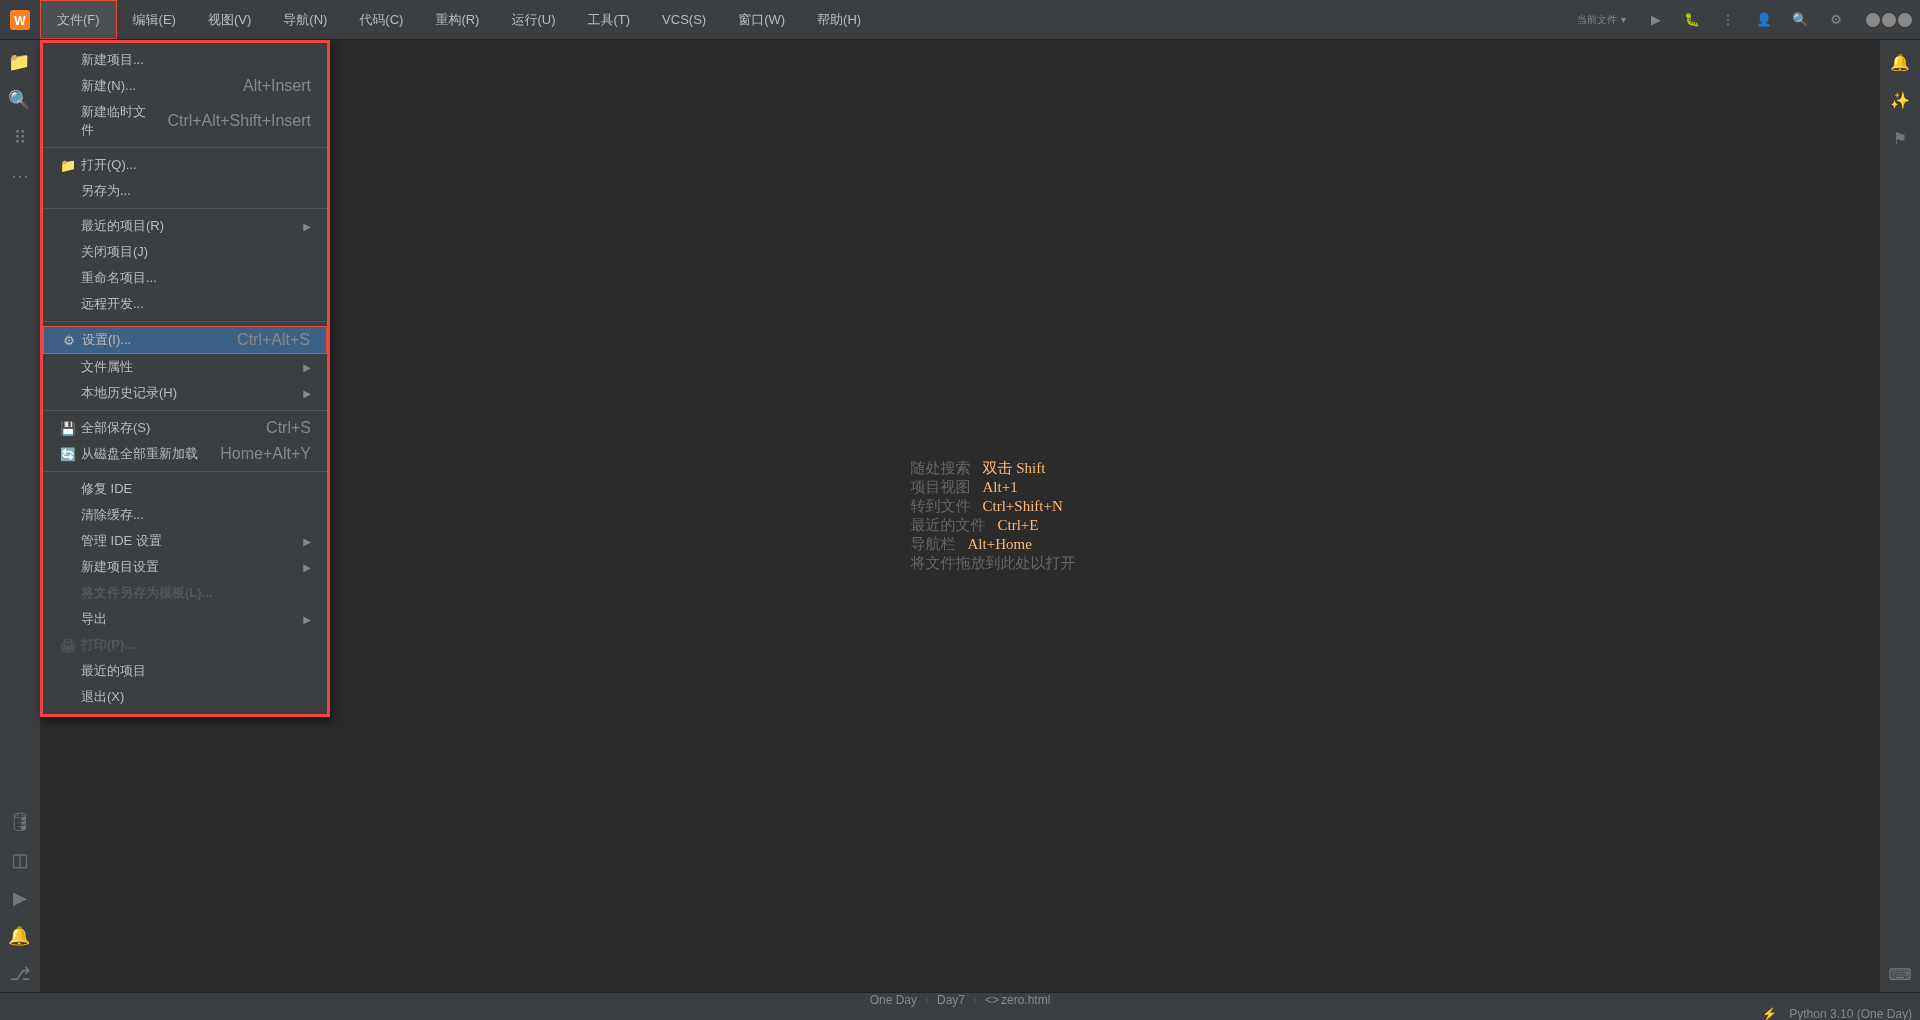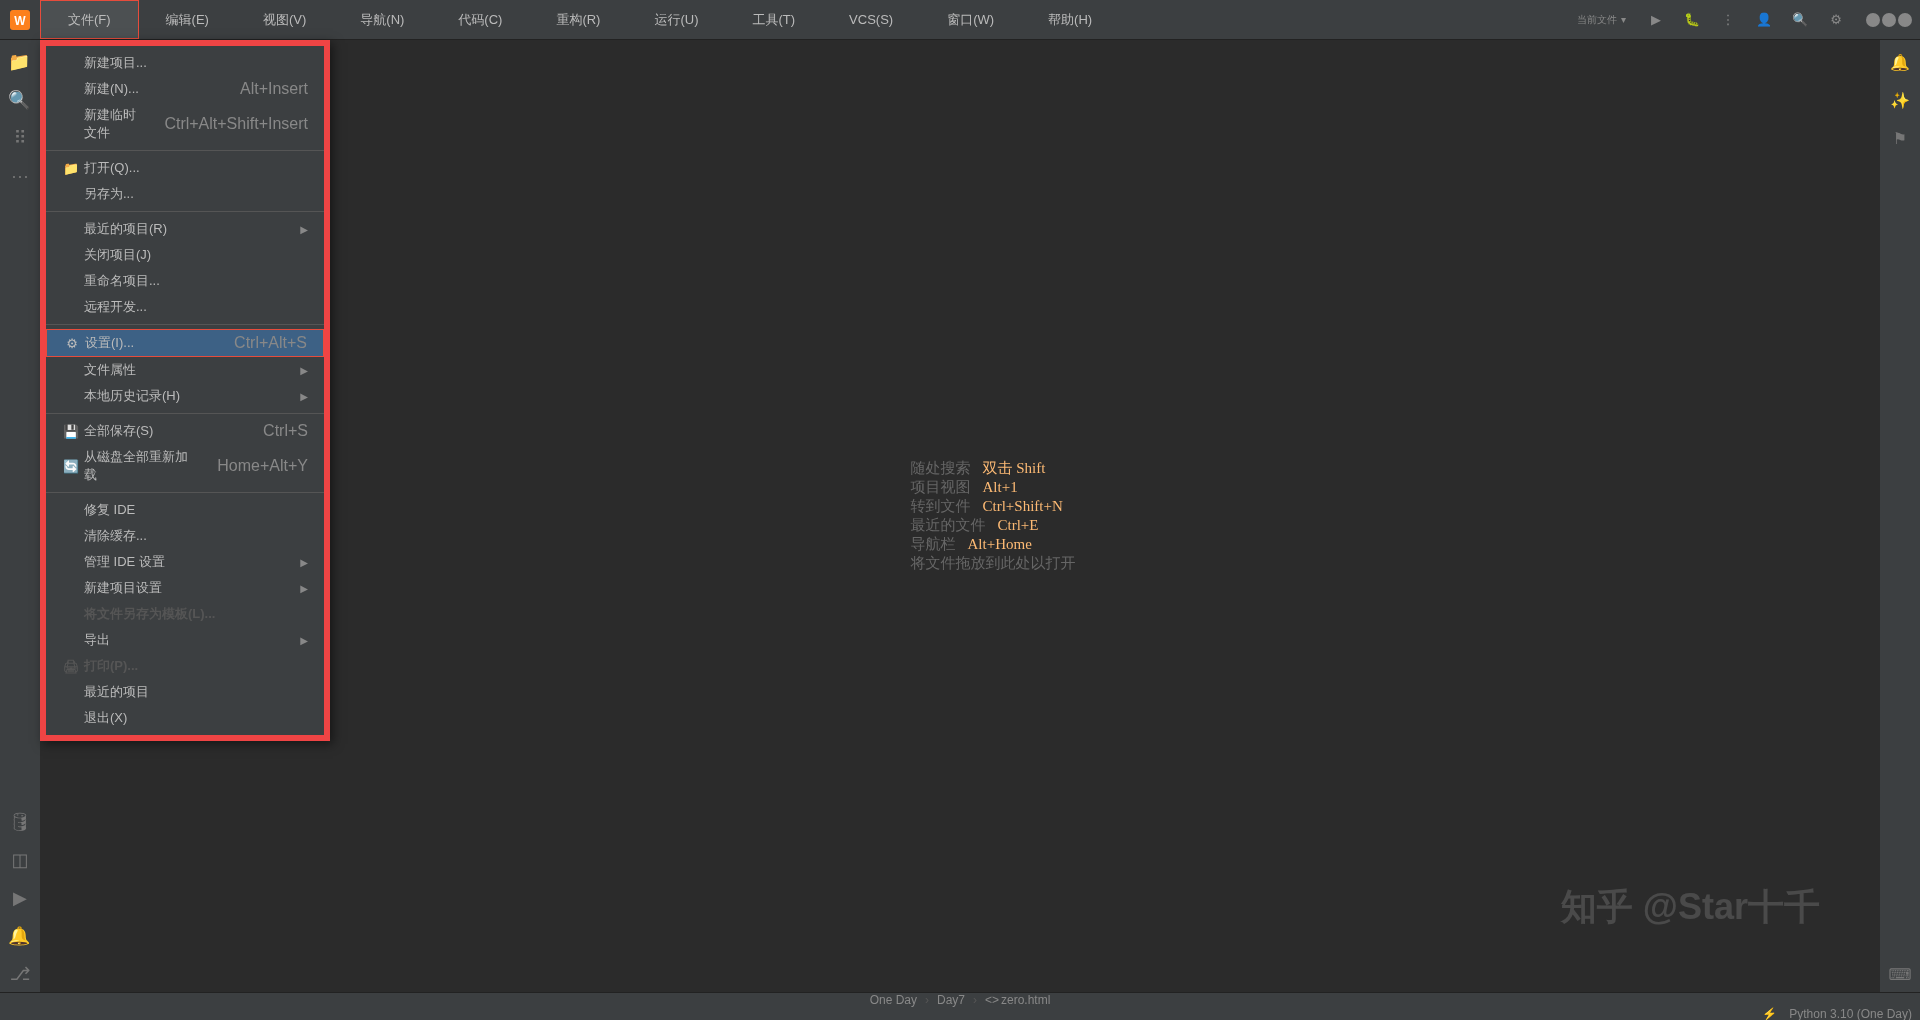--- a/index.html
+++ b/index.html
@@ -40,21 +40,21 @@
     }
 
     #menu-bar {
       display: flex;
       align-items: center;
       height: 100%;
       flex: 1;
     }
 
     .menu-item {
-      padding: 0 27px;
+      padding: 0 16px;
       height: 100%;
       display: flex;
       align-items: center;
       cursor: pointer;
       font-size: 13px;
       color: #bbbbbb;
       position: relative;
     }
 
     .menu-item.active {
@@ -248,21 +248,21 @@
       cursor: pointer;
     }
 
     
     #file-menu-dropdown {
       position: absolute;
       top: 40px;
       left: 40px;
       width: 290px;
       background: #3c3f41;
-      border: 6px solid #ef4444;
+      border: 3px solid #ef4444;
       box-shadow: 3px 3px 10px rgba(0,0,0,0.5);
       z-index: 200;
       padding: 4px 0;
     }
 
     .menu-separator {
       height: 1px;
       background: #555;
       margin: 4px 0;
     }
@@ -419,21 +419,20 @@
       </div>
       <div class="hint-row">
         <span class="hint-label">导航栏</span>
         <span class="hint-shortcut">Alt+Home</span>
       </div>
       <div class="hint-row">
         <span class="hint-label">将文件拖放到此处以打开</span>
       </div>
     </div>
 
-    <div id="watermark">知乎 @Star十千</div>
   </div>
 
   <div id="right-sidebar">
     <div class="right-sidebar-icon">🔔</div>
     <div class="right-sidebar-icon">✨</div>
     <div class="right-sidebar-icon">⚑</div>
     <div style="flex:1"></div>
     <div class="right-sidebar-icon">⌨</div>
   </div>
 </div>

